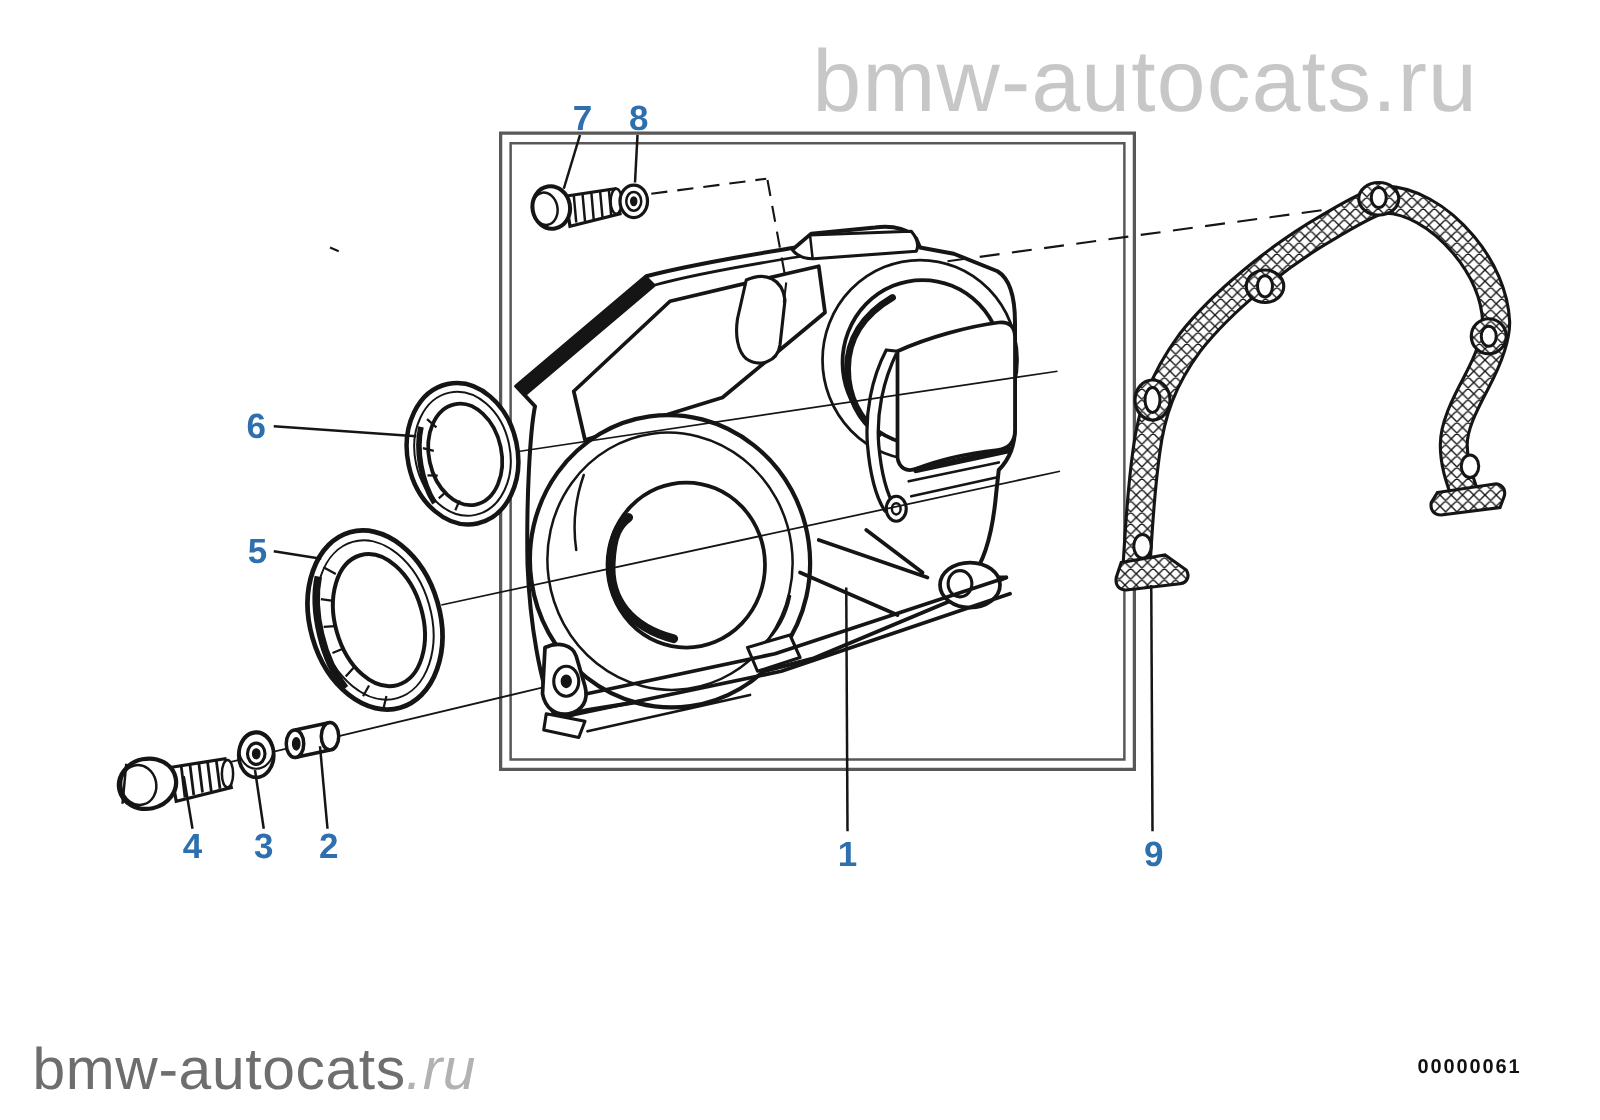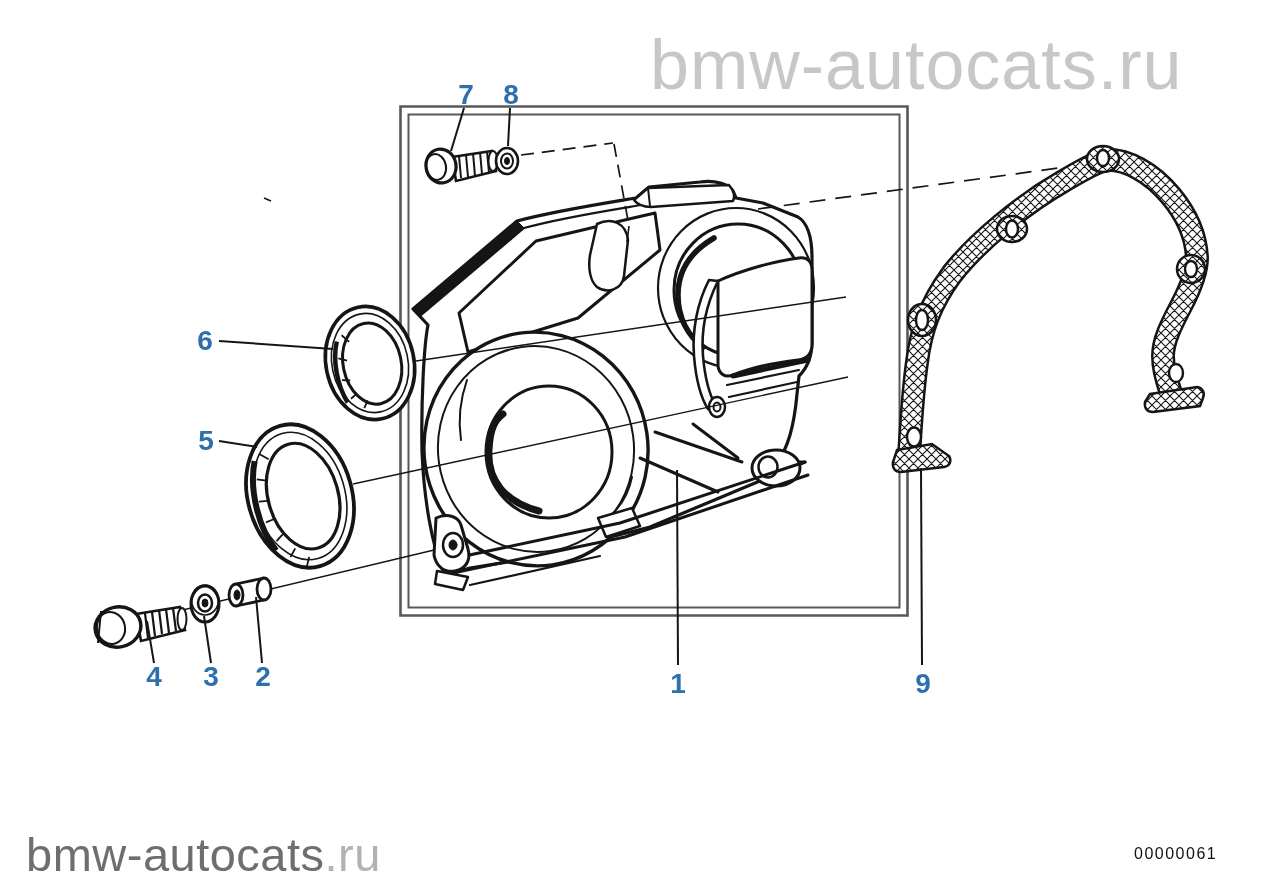--- a/index.html
+++ b/index.html
@@ -15,24 +15,24 @@
     font-size:70px;line-height:1;letter-spacing:1px;
     color:var(--wm-light,#c7c7c7);
     white-space:nowrap;
   }
   .wm-bottom{
     position:absolute;top:831px;left:26px;
     font-size:47px;line-height:1;letter-spacing:0.5px;
     color:var(--wm-dark,#6e6e6e);
     white-space:nowrap;
   }
-  .wm-bottom .suffix{color:var(--wm-mid,#b2b2b2);}
+  .wm-bottom .suffix{color:var(--wm-mid,#b2b2b2);font-style:italic;}
   .drawing-number{
     position:absolute;top:845px;left:1134px;
-    font-size:16px;font-weight:normal;letter-spacing:1.5px;
+    font-size:16px;font-weight:bold;letter-spacing:1.5px;
     color:#111;
   }
   .diagram-svg{position:absolute;top:0;left:0;}
   .callout-layer{position:absolute;top:0;left:0;width:100%;height:100%;pointer-events:none;}
   .callout{
     position:absolute;
     transform:translate(-50%,-50%);
     font-size:28px;font-weight:bold;
     color:var(--callout-blue,#2e6fad);
     pointer-events:auto;

